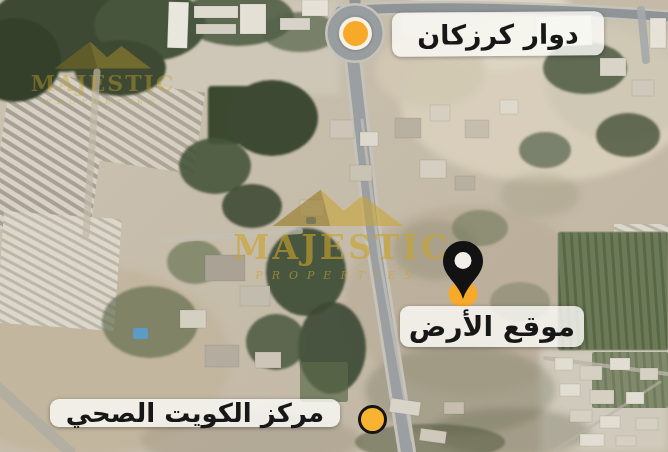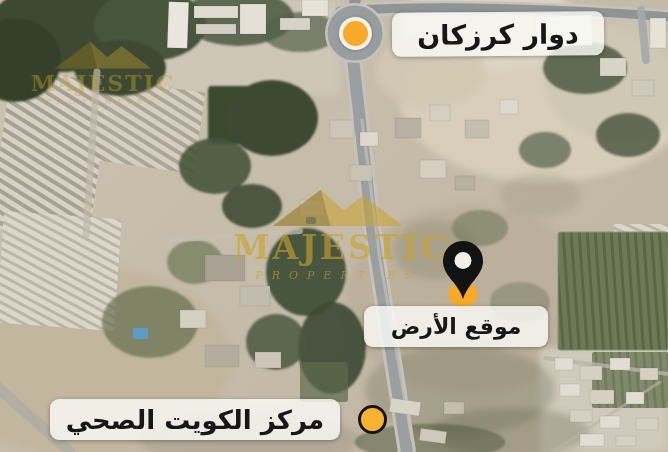--- a/index.html
+++ b/index.html
@@ -12,22 +12,22 @@
 
   
   .map-label{
     position:absolute;display:flex;align-items:center;justify-content:center;
     direction:rtl;background:rgba(250,250,247,0.82);
     border-radius:9px;box-shadow:0 1px 4px rgba(0,0,0,0.35);
     color:var(--label-text,#171717);font-weight:700;line-height:1;
     letter-spacing:0;
   }
   .lbl-roundabout{left:392px;top:12px;width:212px;height:44px;font-size:27px;transform:rotate(-0.5deg);}
-  .lbl-site{left:364px;top:306px;width:184px;height:41px;font-size:22px;}
-  .lbl-health{left:50px;top:399px;width:290px;height:41px;font-size:26px;}
+  .lbl-site{left:400px;top:306px;width:184px;height:41px;font-size:28px;}
+  .lbl-health{left:50px;top:399px;width:290px;height:28px;font-size:26px;}
 
   
   .dot-marker{position:absolute;border-radius:50%;box-sizing:border-box;}
   .dot-roundabout{
     left:339px;top:17px;width:33px;height:33px;
     background:var(--marker-yellow,#F7A92A);
     border:4px solid rgba(246,244,239,0.95);
     box-shadow:0 0 3px rgba(0,0,0,0.35);
   }
   .dot-health{

